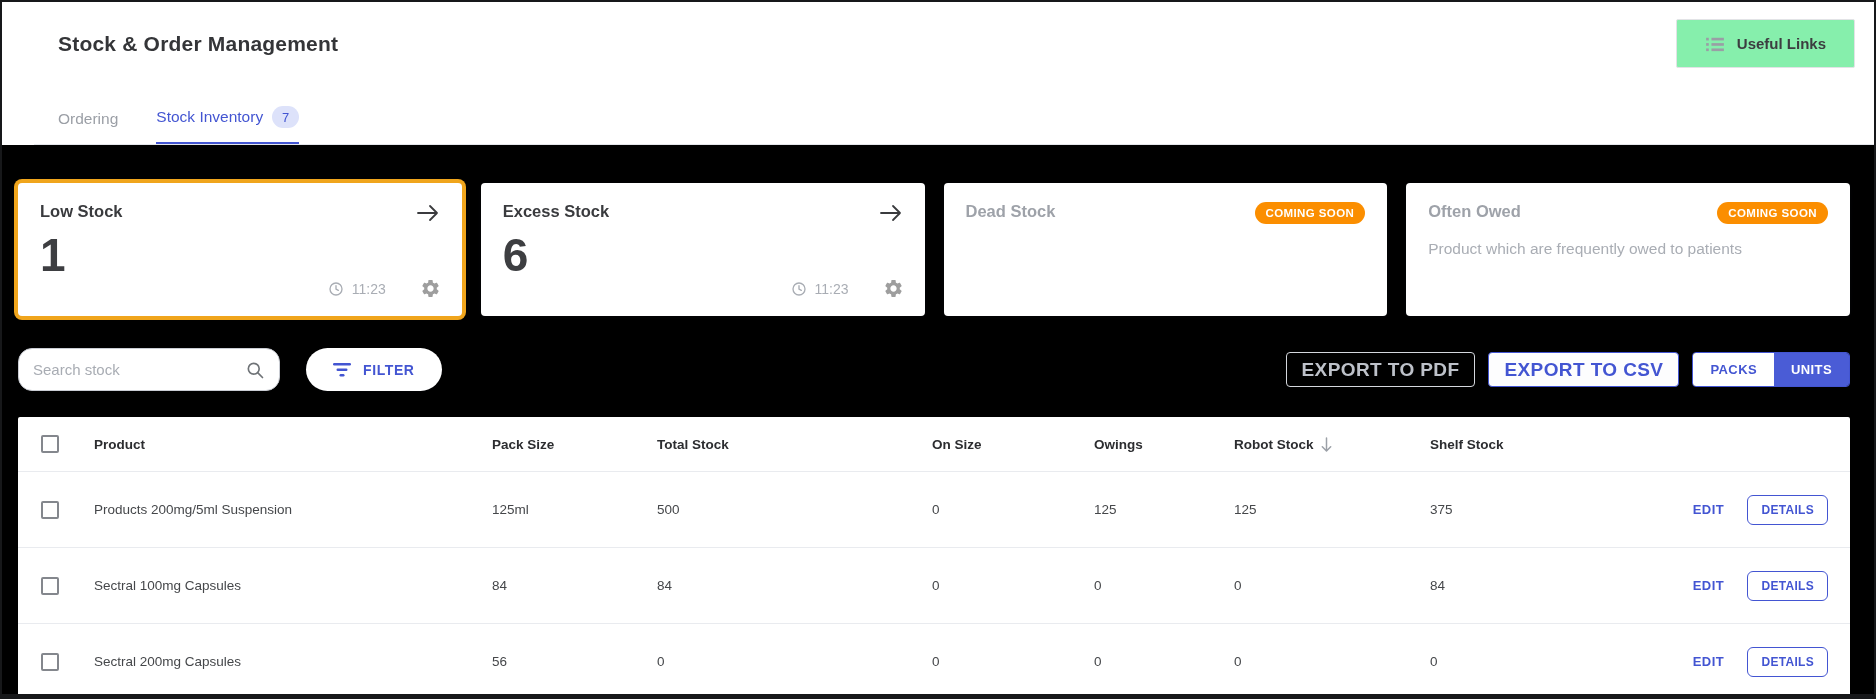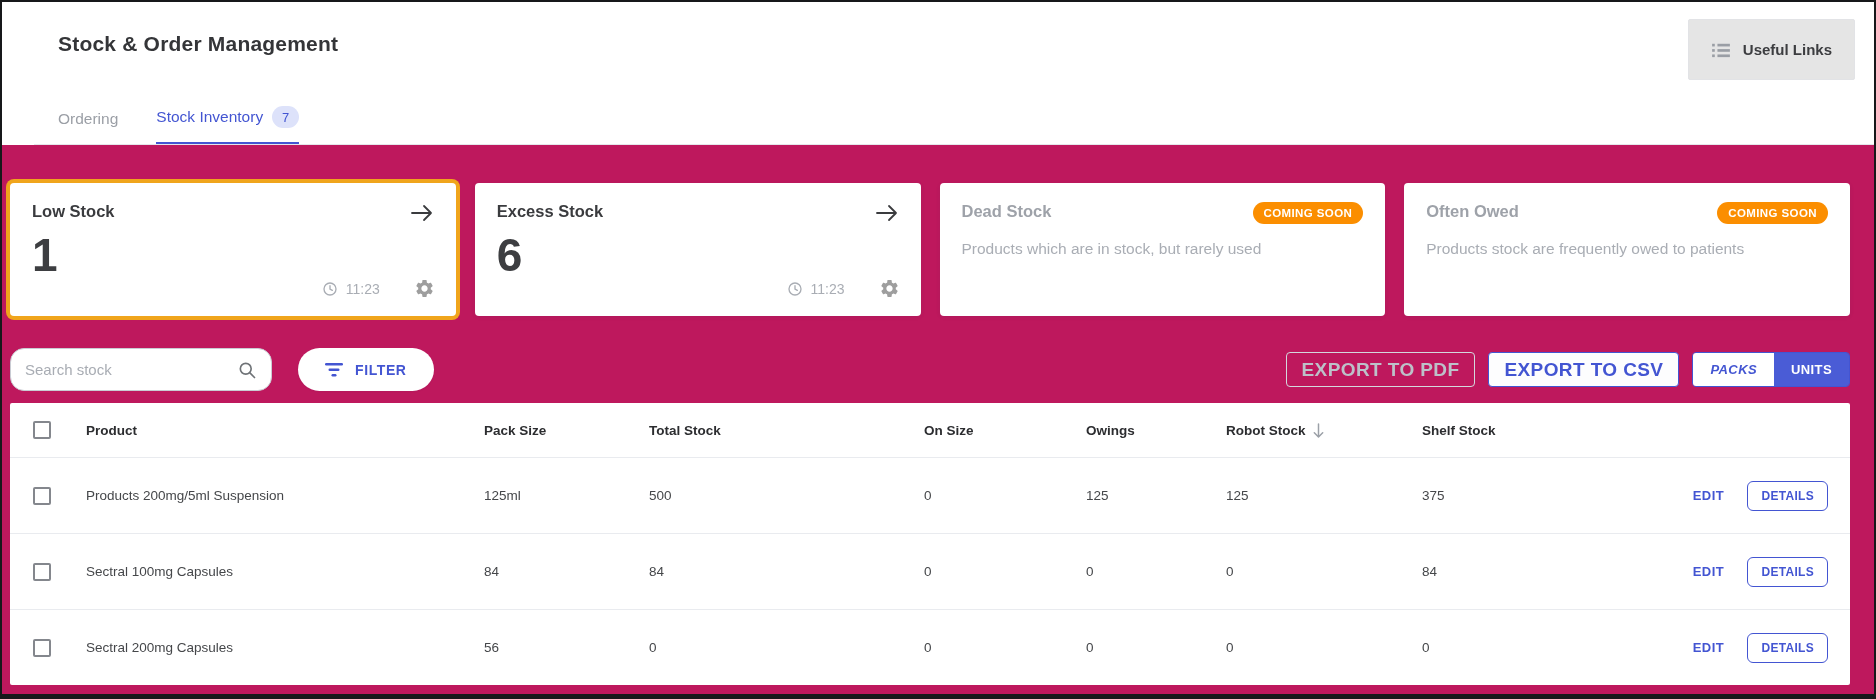--- a/index.html
+++ b/index.html
@@ -28,24 +28,24 @@
   }
   .page-title {
     padding-top: 30px;
     font-size: 21px;
     font-weight: bold;
     color: #343538;
     letter-spacing: .2px;
   }
   .useful-links-btn {
     position: absolute; top: 17px; right: 19px;
-    height: 61px;
+    height: 49px;
     display: inline-flex; align-items: center; gap: 12px;
-    padding: 0 22px;
-    background: #e5e5e5;
+    padding: 0 28px;
+    background: #86efac;
     border: 1px solid #e2e3e6;
     border-radius: 2px;
     cursor: pointer;
   }
   .useful-links-btn span.lbl {
     font-size: 15px; font-weight: bold; color: #3c3d40;
   }
   .tabs {
     position: absolute; bottom: 0; left: 24px;
     display: flex; gap: 38px; align-items: flex-end;
@@ -66,22 +66,22 @@
     display: inline-flex; align-items: center; justify-content: center;
     min-width: 27px; height: 22px; padding: 0 7px;
     background: #dde2fa; color: #4355d2;
     border-radius: 12px;
     font-size: 13px;
   }
 
   
   .content {
     flex: 1 1 auto;
-    background: #be185d;
-    padding: 38px 24px 0 8px;
+    background: #000000;
+    padding: 38px 24px 0 16px;
     overflow: hidden;
   }
 
   
   .cards { display: flex; gap: 19px; }
   .card {
     position: relative;
     flex: 1 1 0;
     height: 133px;
     background: #ffffff;
@@ -151,26 +151,26 @@
     display: inline-flex;
     border: 1px solid #4355d2; border-radius: 4px;
     overflow: hidden; height: 35px;
   }
   .toggle .seg {
     padding: 0 17px;
     display: inline-flex; align-items: center; justify-content: center;
     font-size: 13px; font-weight: bold; letter-spacing: .4px;
     cursor: pointer;
   }
-  .toggle .seg.off { background: #ffffff; color: #4355d2; font-style: italic; }
+  .toggle .seg.off { background: #ffffff; color: #4355d2; }
   .toggle .seg.on  { background: #4a5cd6; color: #ffffff; }
 
   
   .table {
-    margin-top: 12px;
+    margin-top: 26px;
     background: #ffffff;
     border-radius: 2px;
   }
   .trow {
     display: grid;
     grid-template-columns: 64px 410px 165px 275px 162px 140px 196px 1fr 70px 126px;
     align-items: center;
   }
   .thead { height: 54px; }
   .thead .cell { font-size: 13.5px; font-weight: bold; color: #2c2d30; }
@@ -287,29 +287,28 @@
               </svg>
           </span>
         </div>
       </div>
 
       <div class="card soon">
         <div class="card-top">
           <span class="card-title">Dead Stock</span>
           <span class="soon-badge">COMING SOON</span>
         </div>
-        <div class="card-desc">Products which are in stock, but rarely used</div>
       </div>
 
       <div class="card soon">
         <div class="card-top">
           <span class="card-title">Often Owed</span>
           <span class="soon-badge">COMING SOON</span>
         </div>
-        <div class="card-desc">Products stock are frequently owed to patients</div>
+        <div class="card-desc">Product which are frequently owed to patients</div>
       </div>
 
     </div>
 
     <div class="toolbar">
       <div class="search-box">
         <input type="text" value="" placeholder="Search stock" style="">
         <span>
           <svg width="20" height="20" viewBox="0 0 24 24" fill="none">
               <circle cx="10.5" cy="10.5" r="6.5" stroke="#6f7377" stroke-width="2"></circle>

